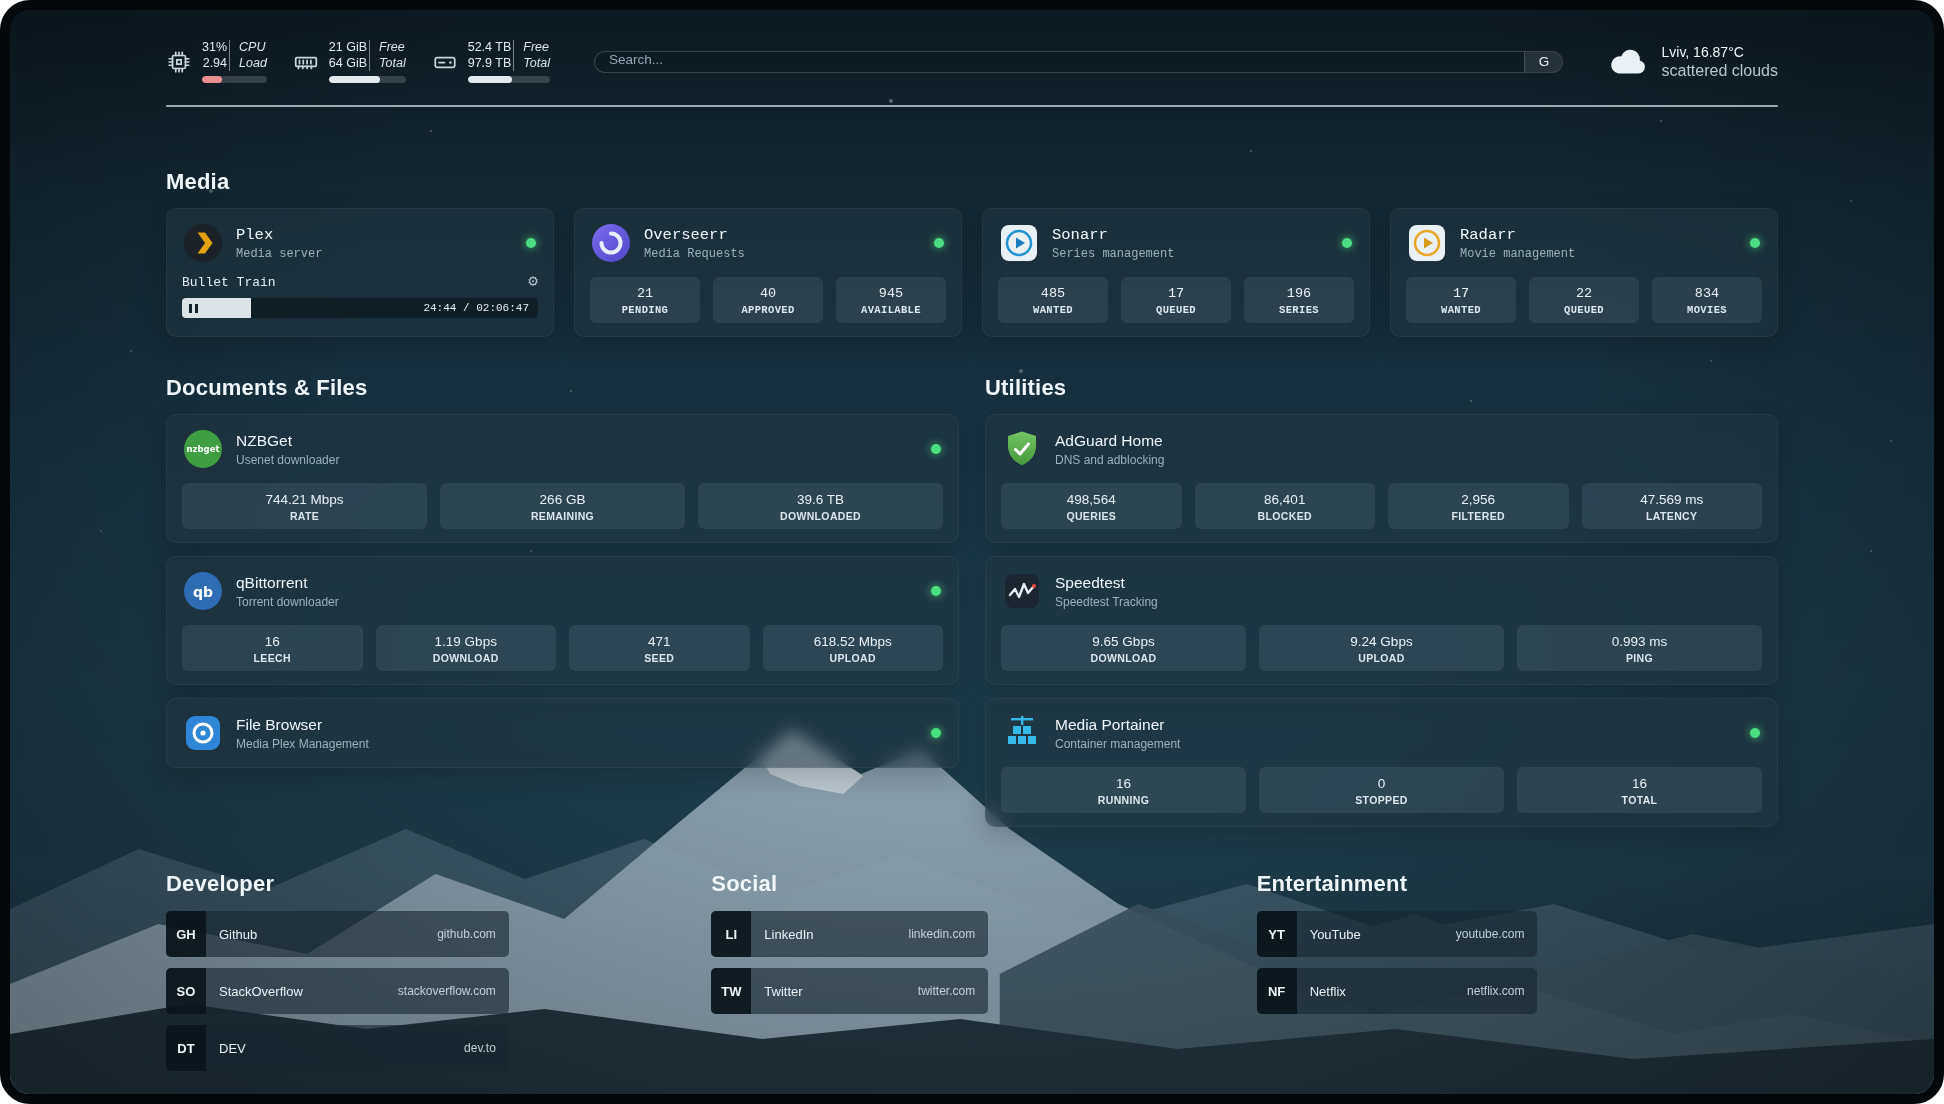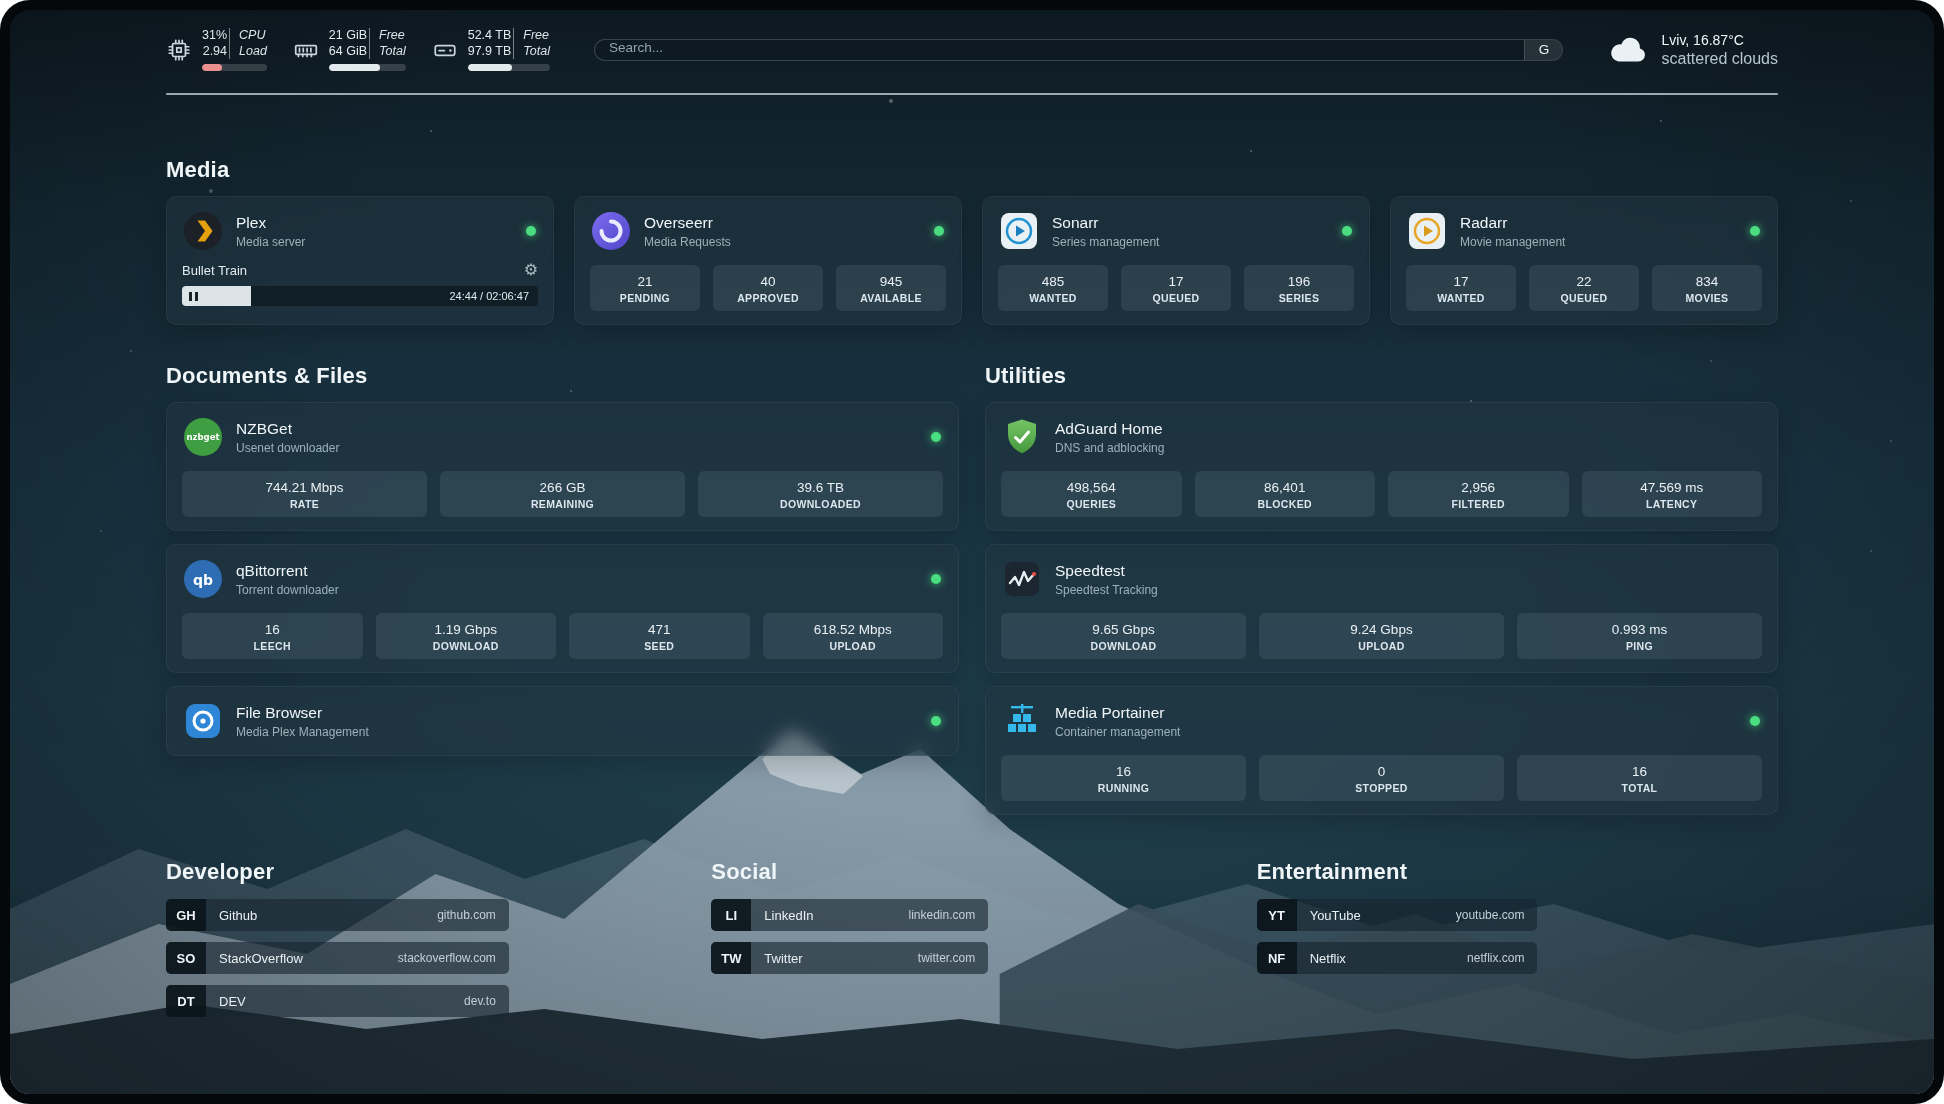--- a/index.html
+++ b/index.html
@@ -21,21 +21,21 @@
     1210px 430px 0 0 rgba(255,255,255,.25),1460px 390px 0 0 rgba(255,255,255,.3),
     1700px 350px 0 0 rgba(255,255,255,.22),1880px 430px 0 0 rgba(255,255,255,.25),
     90px 520px 0 0 rgba(255,255,255,.2),300px 580px 0 1px rgba(255,255,255,.22),
     520px 540px 0 0 rgba(255,255,255,.25),760px 600px 0 0 rgba(255,255,255,.2),
     980px 560px 0 0 rgba(255,255,255,.25),1200px 610px 0 0 rgba(255,255,255,.2),
     1440px 570px 0 1px rgba(255,255,255,.22),1680px 620px 0 0 rgba(255,255,255,.2),
     1860px 540px 0 0 rgba(255,255,255,.25); }
   .vignette { position:absolute; inset:0;
     background:radial-gradient(ellipse at 50% 30%, rgba(0,0,0,0) 45%, rgba(0,0,0,0.32) 100%); }
 
-  .content { position:relative; z-index:2; width:1612px; margin:0 auto; padding-top:18px; }
+  .content { position:relative; z-index:2; width:1612px; margin:0 auto; padding-top:30px; }
 
   
   .topbar { display:flex; align-items:center; }
   .stats { display:flex; gap:26px; }
   .stat { display:flex; align-items:center; gap:10px; }
   .sicon { width:26px; height:26px; color:#c9d5dc; flex:0 0 26px; }
   .stat-rows { display:flex; }
   .vcol { display:flex; flex-direction:column; align-items:flex-end; font-size:12.5px;
     color:#e2eaef; line-height:15.5px; }
   .lcol { display:flex; flex-direction:column; align-items:flex-start; font-size:12.5px;
@@ -57,21 +57,21 @@
   .weather { display:flex; align-items:center; gap:12px; }
   .wicon { width:42px; height:30px; }
   .loc { font-size:14px; color:#eff5f8; }
   .cond { font-size:16px; color:#b7c6ce; margin-top:2px; }
 
   .top-divider { margin-top:22px; height:2px; background:rgba(210,223,230,.72); border-radius:1px; }
 
   
   .sec-title { font-size:22px; font-weight:700; color:#f0f5f7; letter-spacing:.2px; }
   .media-sec .sec-title { margin:62px 0 13px; }
-  .grid4 { display:grid; grid-template-columns:repeat(4,1fr); gap:20px; }
+  .grid4 { display:grid; grid-template-columns:repeat(4,1fr); gap:20px;font-family:Liberation Mono, monospace; }
   .two-col { display:grid; grid-template-columns:1fr 1fr; gap:26px; margin-top:38px; }
   .two-col .sec-title { margin:0 0 13px; }
   .stack { display:flex; flex-direction:column; gap:13px; }
 
   .card { background:rgba(33,52,63,.55); border:1px solid rgba(255,255,255,.05); border-radius:10px;
     padding:13px 15px; box-shadow:0 8px 24px rgba(0,0,0,.18); backdrop-filter:blur(8px); cursor:pointer; }
   .card-header { display:flex; align-items:center; gap:12px; }
   .app-icon { width:42px; height:42px; flex:0 0 42px; display:flex; align-items:center; justify-content:center; }
   .app-icon svg { width:42px; height:42px; display:block; }
   .app-text { flex:1; min-width:0; }
@@ -93,21 +93,21 @@
     border-radius:4px; overflow:hidden; display:flex; align-items:center; }
   .plex-fill { position:absolute; left:0; top:0; bottom:0; background:rgba(238,244,248,.93); }
   .pause { position:relative; z-index:1; margin-left:7px; display:flex; gap:2.5px; cursor:pointer; }
   .pause i { display:block; width:3px; height:9px; background:#17232b; }
   .plex-time { position:absolute; right:9px; font-size:11px; color:#e2ebf0; z-index:1; }
 
   
   .bookmarks { display:grid; grid-template-columns:repeat(3,1fr); gap:24px; margin-top:44px; }
   .bookmarks .sec-title { margin:0 0 14px; }
   .bm-rows { display:inline-flex; flex-direction:column; align-items:stretch; }
-  .bm-row { display:flex; align-items:center; height:32px; background:rgba(22,37,46,.62);
+  .bm-row { display:flex; align-items:center; height:46px; background:rgba(22,37,46,.62);
     border-radius:5px; margin-bottom:11px; overflow:hidden; cursor:pointer; }
   .bm-abbr { width:40px; align-self:stretch; background:rgba(9,19,25,.85); color:#eef4f7;
     font-size:13px; font-weight:700; display:flex; align-items:center; justify-content:center; flex:0 0 40px; }
   .bm-name { padding-left:13px; margin-right:95px; font-size:13px; color:#e9f0f4; white-space:nowrap; }
   .bm-domain { margin-left:auto; padding-right:13px; font-size:12px; color:#c2d0d8; white-space:nowrap; }
 </style>
 </head>
 <body>
 
 <div class="screen">

